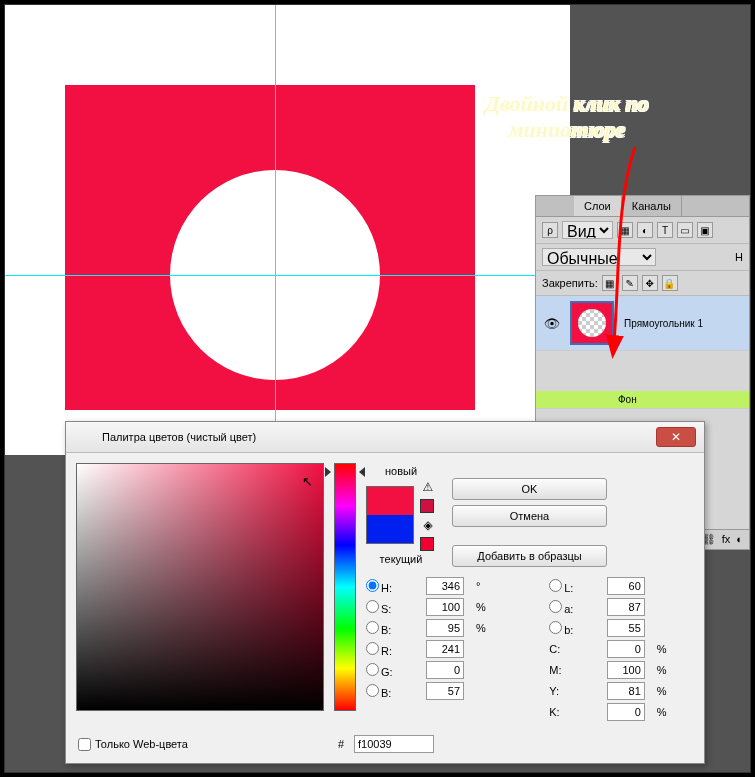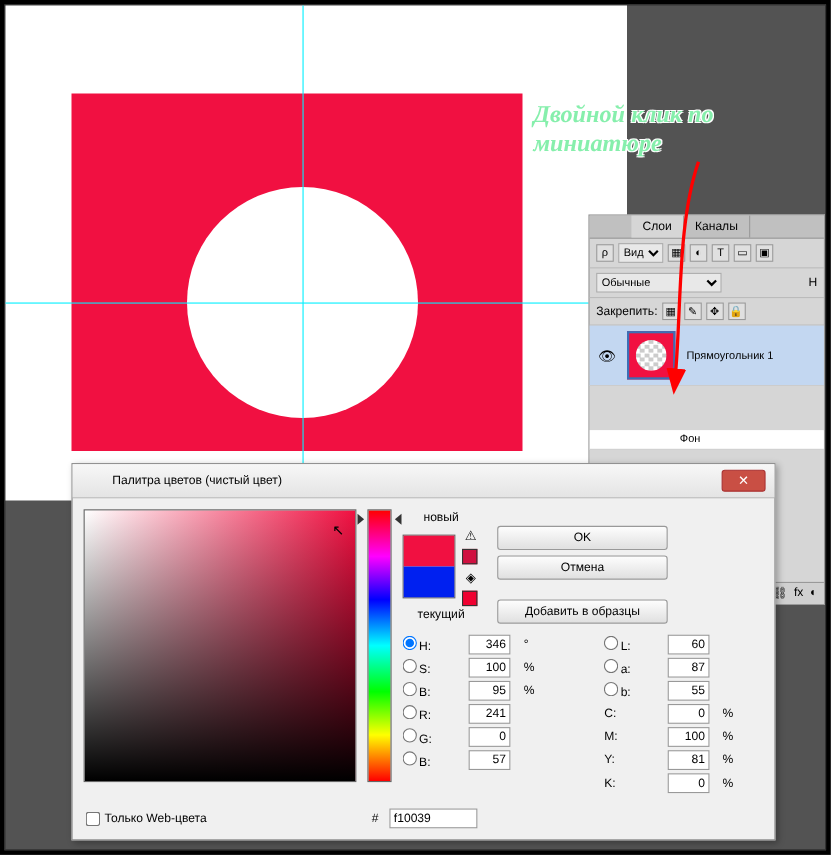--- a/index.html
+++ b/index.html
@@ -3,29 +3,29 @@
 <meta charset="utf-8">
 <style>
   * { box-sizing: border-box; margin: 0; padding: 0; }
   body { font-family: Tahoma, Arial, sans-serif; font-size: 11px; background: #000; width: 755px; height: 777px; overflow: hidden; position: relative; }
   .frame { position: absolute; top: 4px; left: 4px; right: 4px; bottom: 4px; background: #535353; border: 1px solid #333; }
   .canvas { position: absolute; top: 0; left: 0; width: 565px; height: 450px; background: #fff; }
   .guide-v { position: absolute; top: 0; bottom: 0; width: 1px; background: #00f0ff; }
   .guide-h { position: absolute; left: 0; right: 0; height: 1px; background: #00f0ff; }
   .rect-shape { position: absolute; background: #f11041; }
   .circle-shape { position: absolute; background: #fff; border-radius: 50%; }
-  .annotation { position: absolute; top: 86px; left: 480px; color: #86efac; font-size: 22px; font-weight: bold; line-height: 1.2; font-family: 'Times New Roman', serif; font-style: italic; text-shadow: -1px -1px 0 #fff, 1px -1px 0 #fff, -1px 1px 0 #fff, 1px 1px 0 #fff; z-index: 50; }
+  .annotation { position: absolute; top: 86px; left: 480px; color: #fef9c3; font-size: 22px; font-weight: bold; text-align: center; line-height: 1.2; font-family: 'Times New Roman', serif; font-style: italic; text-shadow: -1px -1px 0 #fff, 1px -1px 0 #fff, -1px 1px 0 #fff, 1px 1px 0 #fff; z-index: 50; }
   .arrow { position: absolute; top: 140px; left: 600px; width: 60px; height: 220px; z-index: 49; pointer-events: none; }
 
   .layers-panel { position: absolute; top: 190px; right: 0; width: 215px; background: #d6d6d6; border: 1px solid #999; font-size: 11px; z-index: 20; }
   .tabs { display: flex; background: #c0c0c0; border-bottom: 1px solid #999; padding-left: 38px; }
   .tab { padding: 4px 10px; cursor: pointer; border-right: 1px solid #999; }
   .tab.active { background: #d6d6d6; }
   .panel-row { display: flex; align-items: center; padding: 4px 6px; gap: 4px; border-bottom: 1px solid #bbb; }
-  .panel-select { font-size: 10px; height: 18px; background: #e8e8e8; border: 1px solid #aaa; }
+  .panel-select { font-size: 16px; height: 18px; background: #e8e8e8; border: 1px solid #aaa; }
   .panel-ico { width: 16px; height: 16px; border: 1px solid #999; background: #e0e0e0; display: inline-flex; align-items: center; justify-content: center; font-size: 10px; }
   .layer-row { display: flex; align-items: center; padding: 3px 4px; background: #fff; border-bottom: 1px solid #ccc; }
   .layer-row.sel { background: #c3d7f1; }
   .eye { width: 24px; text-align: center; font-size: 13px; }
   .thumb { width: 44px; height: 44px; margin: 2px 6px; position: relative; }
   .thumb-inner { width: 100%; height: 100%; border: 1px solid #333; }
   .layer-name { flex: 1; font-size: 10px; padding-left: 4px; }
   .panel-footer { display: flex; justify-content: flex-end; gap: 6px; padding: 3px 6px; background: #d0d0d0; border-top: 1px solid #999; font-size: 11px; }
 
   .dialog { position: absolute; top: 416px; left: 60px; width: 640px; background: #f0f0f0; border: 1px solid #888; box-shadow: 2px 2px 6px rgba(0,0,0,0.3); z-index: 30; }
@@ -111,21 +111,21 @@
     <div class="layer-row sel">
       <div class="eye">👁</div>
       <div class="thumb">
         <div class="thumb-inner" style="background:#f11041;position:relative;border:2px double #3b6fb6;">
           <div style="position:absolute;left:6px;top:6px;right:6px;bottom:6px;border-radius:50%;background:repeating-conic-gradient(#ccc 0 25%, #fff 0 50%) 0 0/8px 8px;"></div>
         </div>
       </div>
       <div class="layer-name">Прямоугольник 1</div>
     </div>
     <div style="height:40px;background:#d6d6d6;"></div>
-    <div class="layer-row" style="background:#ffffff;">
+    <div class="layer-row" style="background:#bef264;">
       <div class="eye"></div>
       <div class="layer-name" style="padding-left:54px;">Фон</div>
     </div>
     <div style="height:120px;background:#d6d6d6;"></div>
     <div class="panel-footer">
       <span>⛓</span>
       <span>fx</span>
       <span>◐</span>
     </div>
   </div>

